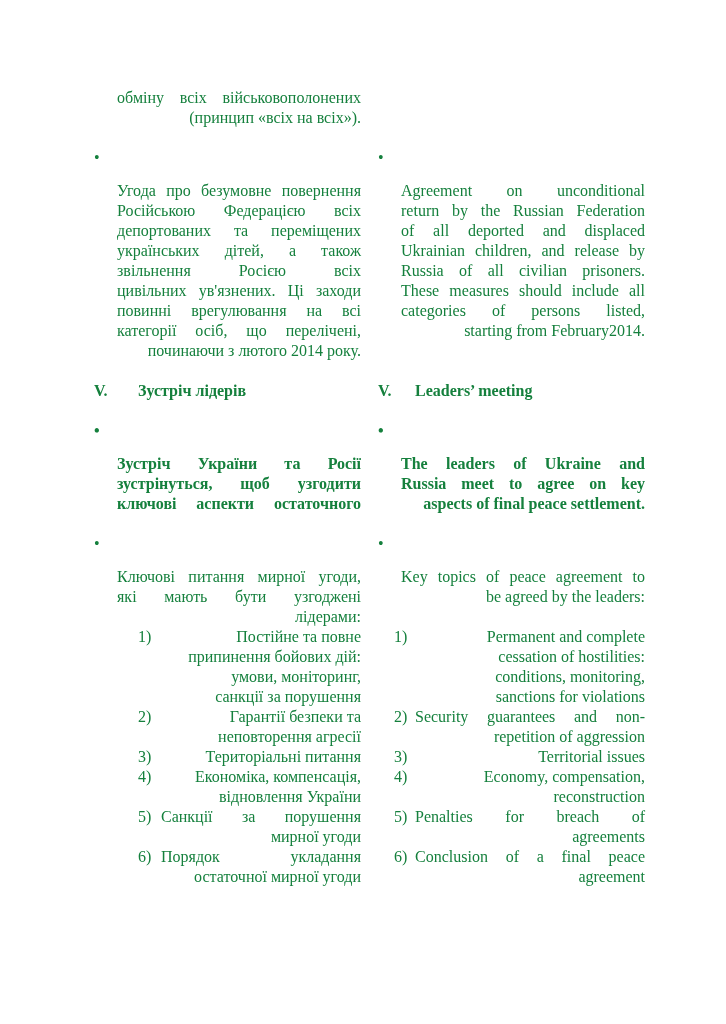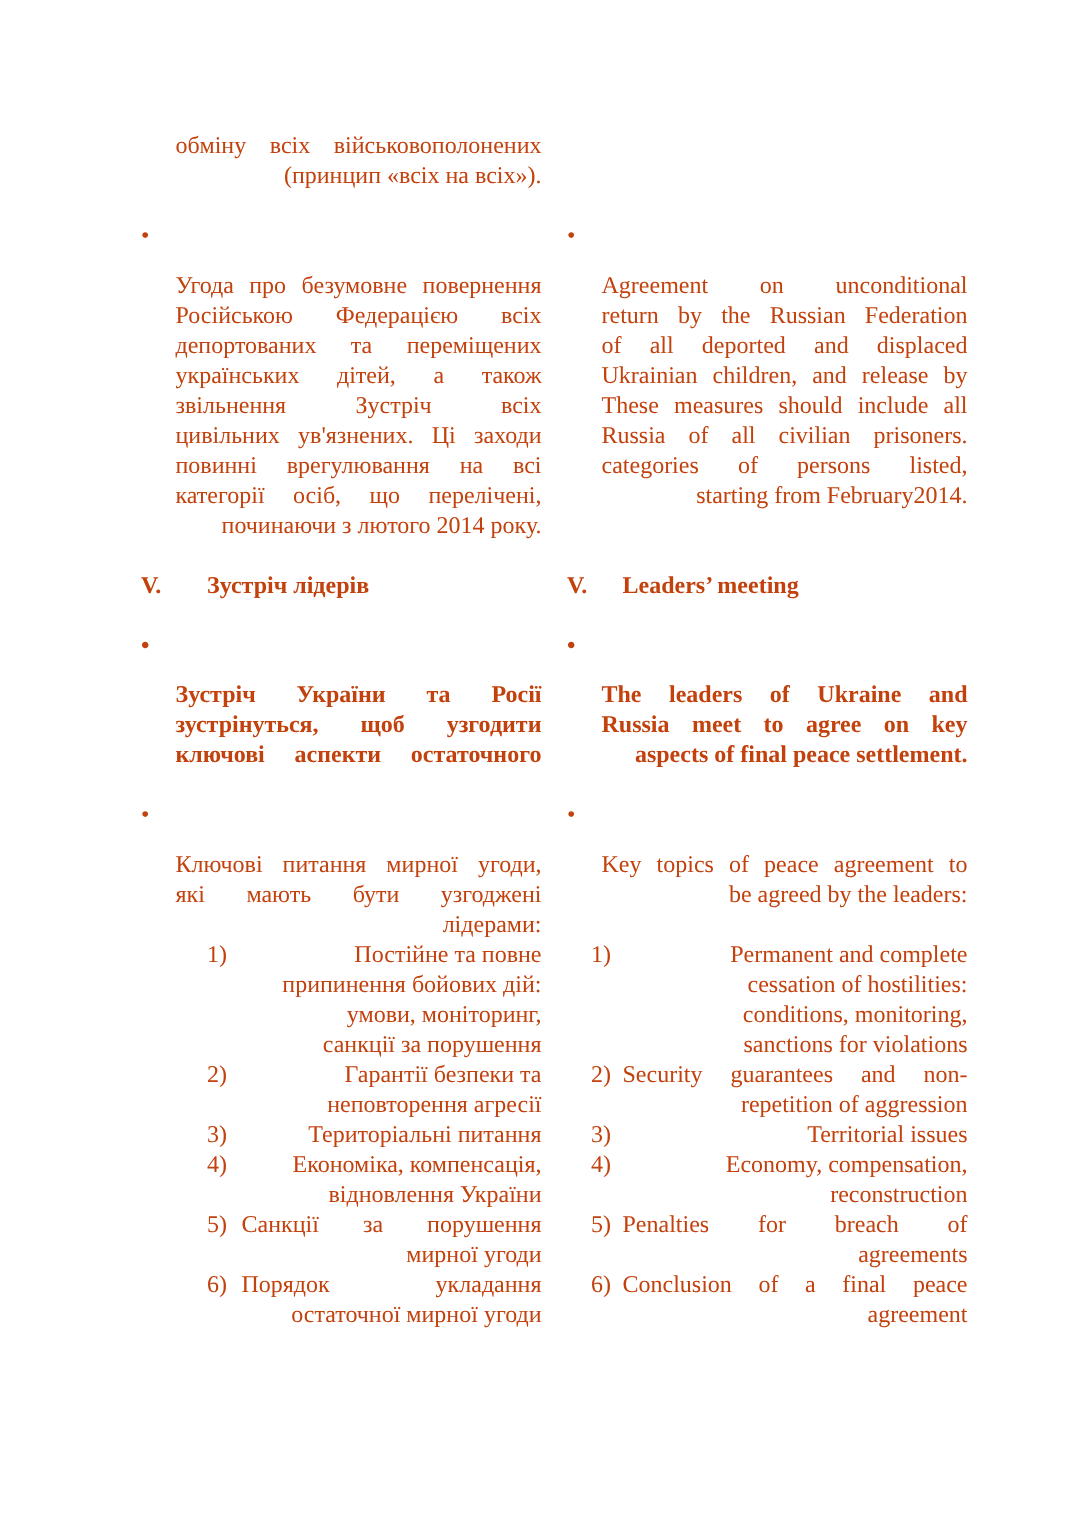--- a/index.html
+++ b/index.html
@@ -2,21 +2,21 @@
 <html><head>
 <meta charset="utf-8">
 <style>
   html,body{margin:0;padding:0;background:#e9e9e9;}
   .page{
     position:relative;
     width:726px;height:1024px;
     background:#ffffff;
     font-family:"Liberation Serif","DejaVu Serif",serif;
     font-size:16px;line-height:20px;
-    color:#c2410c;
+    color:#15803d;
     overflow:hidden;
   }
   .content{position:absolute;left:94px;top:88px;width:551px;}
   .row{display:grid;grid-template-columns:267px 267px;column-gap:17px;align-items:start;}
   .mt{margin-top:20px;}
   .col{min-width:0;}
   
   .bullet{display:flex;}
   .marker{width:23px;flex:none;}
   .ptext{flex:1;min-width:0;margin-top:33px;}
@@ -56,38 +56,38 @@
 
     <div class="row mt">
       <div class="col col-ua">
         <div class="bullet">
           <span class="marker">•</span>
           <div class="ptext">
               <div class="ln stretch">Угода про безумовне повернення</div>
               <div class="ln stretch">Російською Федерацією всіх</div>
               <div class="ln stretch">депортованих та переміщених</div>
               <div class="ln stretch">українських дітей, а також</div>
-              <div class="ln stretch">звільнення Зустріч всіх</div>
+              <div class="ln stretch">звільнення Росією всіх</div>
               <div class="ln stretch">цивільних ув'язнених. Ці заходи</div>
               <div class="ln stretch">повинні врегулювання на всі</div>
               <div class="ln stretch">категорії осіб, що перелічені,</div>
               <div class="ln">починаючи з лютого 2014 року.</div>
             </div>
         </div>
       </div>
       <div class="col col-en">
         <div class="bullet">
           <span class="marker">•</span>
           <div class="ptext">
               <div class="ln stretch">Agreement on unconditional</div>
               <div class="ln stretch">return by the Russian Federation</div>
               <div class="ln stretch">of all deported and displaced</div>
               <div class="ln stretch">Ukrainian children, and release by</div>
+              <div class="ln stretch">Russia of all civilian prisoners.</div>
               <div class="ln stretch">These measures should include all</div>
-              <div class="ln stretch">Russia of all civilian prisoners.</div>
               <div class="ln stretch">categories of persons listed,</div>
               <div class="ln">starting from February2014.</div>
             </div>
         </div>
       </div>
     </div>
 
     <div class="row mt">
       <div class="col col-ua">
         <div class="heading">

